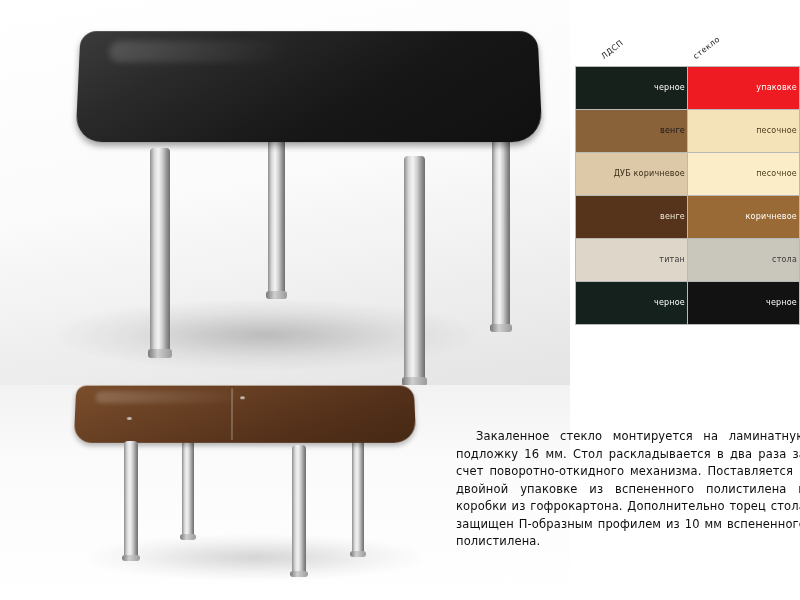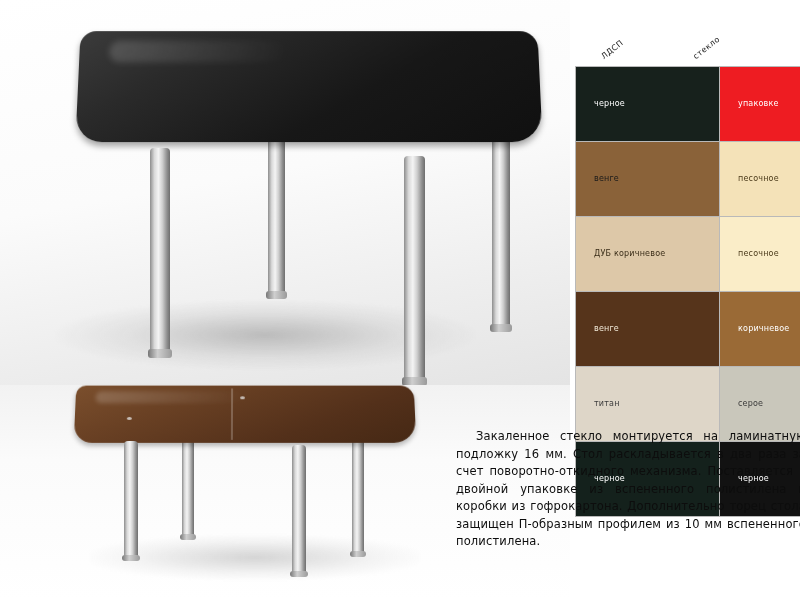--- a/index.html
+++ b/index.html
@@ -198,23 +198,23 @@
     left: 5px;
     top: 66px;
     width: 222px;
     border-collapse: collapse;
     table-layout: fixed;
   }
   .swatch-table td {
     height: 42px;
     width: 111px;
     border: 1px solid #b9b9b9;
-    padding: 16px;
+    padding: 0;
     vertical-align: middle;
-    text-align: left;
+    text-align: right;
     font-size: 8px;
     letter-spacing: 0.2px;
     line-height: 1.15;
   }
   .sw-label {
     display: inline-block;
     padding: 0 2px;
   }
 
   
@@ -326,21 +326,21 @@
           </td>
           <td style="background:#9a6a36;">
             <span class="sw-label" style="color:#ffffff;">коричневое</span>
           </td>
         </tr>
         <tr>
           <td style="background:#ded6c8;">
             <span class="sw-label" style="color:#3a3a3a;">титан</span>
           </td>
           <td style="background:#c9c7bb;">
-            <span class="sw-label" style="color:#3a3a3a;">серое</span>
+            <span class="sw-label" style="color:#3a3a3a;">стола</span>
           </td>
         </tr>
         <tr>
           <td style="background:#14211c;">
             <span class="sw-label" style="color:#ffffff;">черное</span>
           </td>
           <td style="background:#121212;">
             <span class="sw-label" style="color:#ffffff;">черное</span>
           </td>
         </tr>

